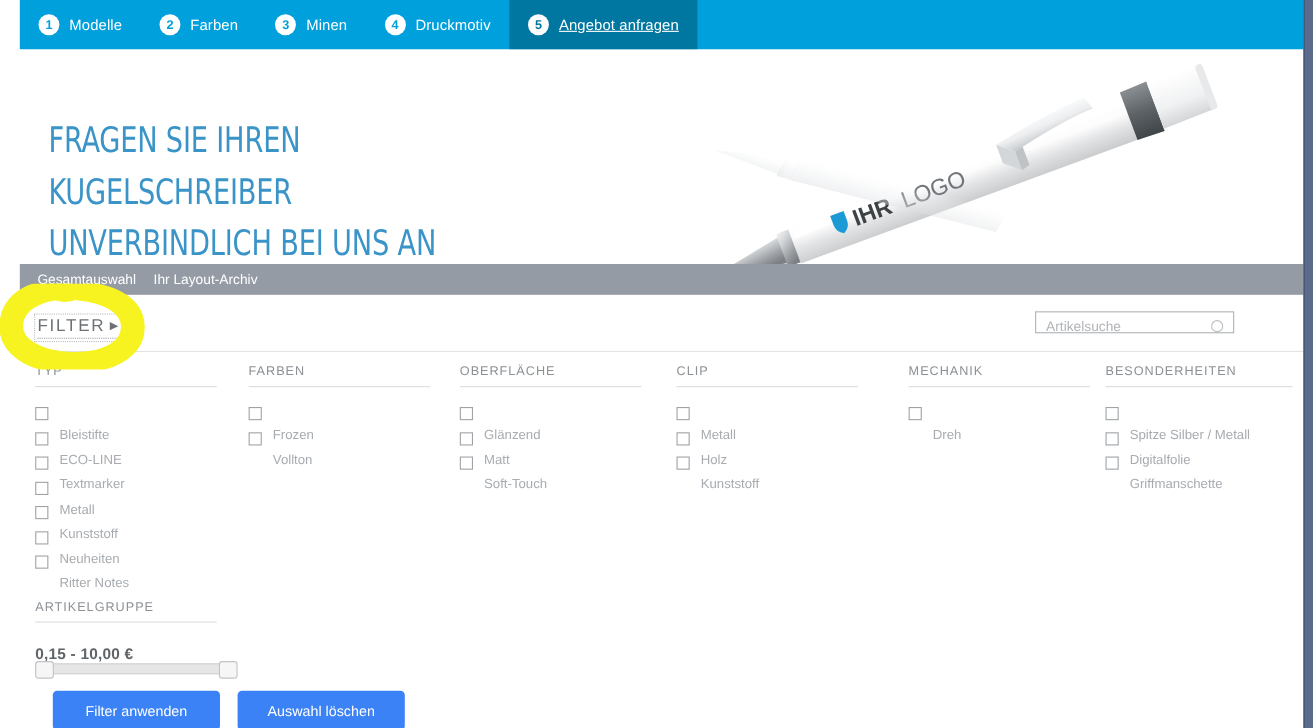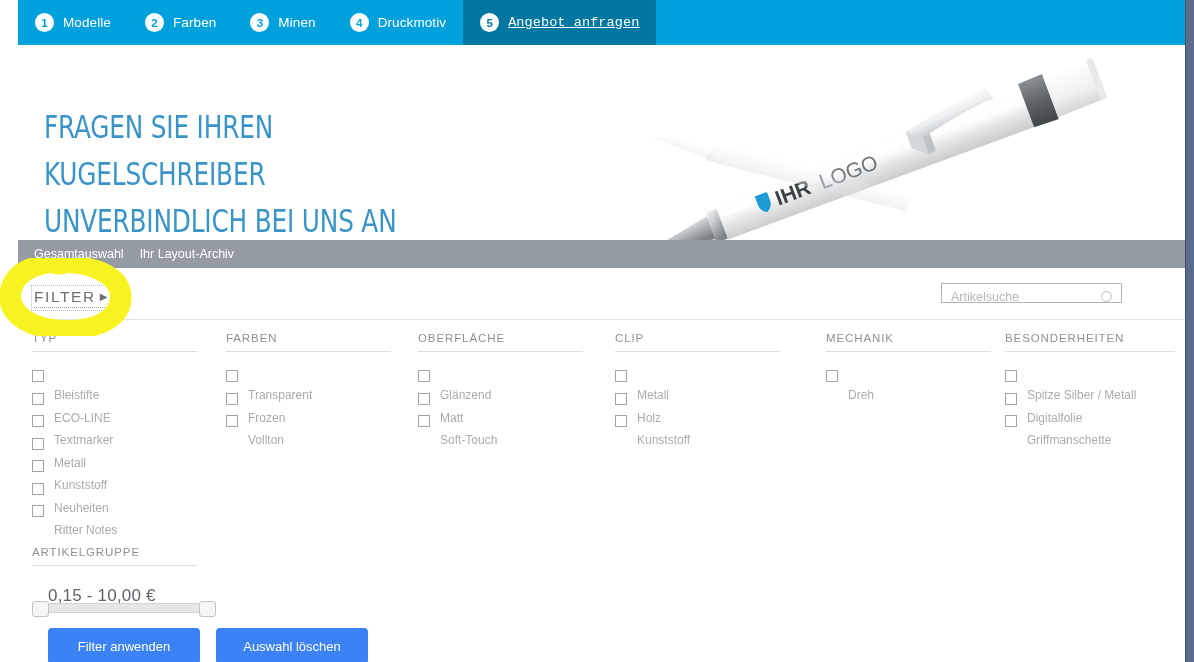--- a/index.html
+++ b/index.html
@@ -68,21 +68,21 @@
     justify-content: center;
     margin-right: 9px;
     flex: none;
   }
   .step.active .step-num { color: #0077a0; }
   .step-label {
     color: #ffffff;
     font-size: 13.5px;
     letter-spacing: .1px;
   }
-  .step.active .step-label { text-decoration: underline; font-family: Liberation Mono, monospace; }
+  .step.active .step-label { text-decoration: underline; }
 
   
   #hero {
     position: absolute;
     left: 18px; top: 45px;
     width: 1167px; height: 228px;
     background: #ffffff;
     overflow: hidden;
   }
   #hero-title {
@@ -235,24 +235,24 @@
   .fcol-opts { padding-top: 13px; }
 
   
   #artikelgruppe {
     position: absolute;
     left: 14px; top: 226px;
     width: 165px;
   }
   #price-label {
     position: absolute;
-    left: 30px; top: 266px;
+    left: 14px; top: 266px;
     color: #5f6469;
-    font-size: 17px;
-    font-weight: normal;
+    font-size: 14px;
+    font-weight: bold;
     letter-spacing: .2px;
   }
   #slider {
     position: absolute;
     left: 14px; top: 283px;
     width: 183px; height: 10px;
     background: #e6e6e6;
     border: 1px solid #d2d2d2;
     box-sizing: border-box;
     cursor: pointer;
@@ -455,24 +455,20 @@
             <span class="fbox"></span>
             <span class="fopt-label">Ritter Notes</span>
           </label>
         </div>
       </div>
       <div class="fcol" style="left: 208px; width: 165px;">
         <div class="fcol-title">FARBEN</div>
         <div class="fcol-opts">
           <label class="fopt">
             <span class="fbox"></span>
-            <span class="fopt-label">Transparent</span>
-          </label>
-          <label class="fopt">
-            <span class="fbox"></span>
             <span class="fopt-label">Frozen</span>
           </label>
           <label class="fopt">
             <span class="fbox"></span>
             <span class="fopt-label">Vollton</span>
           </label>
         </div>
       </div>
       <div class="fcol" style="left: 400px; width: 165px;">
         <div class="fcol-title">OBERFLÄCHE</div>

